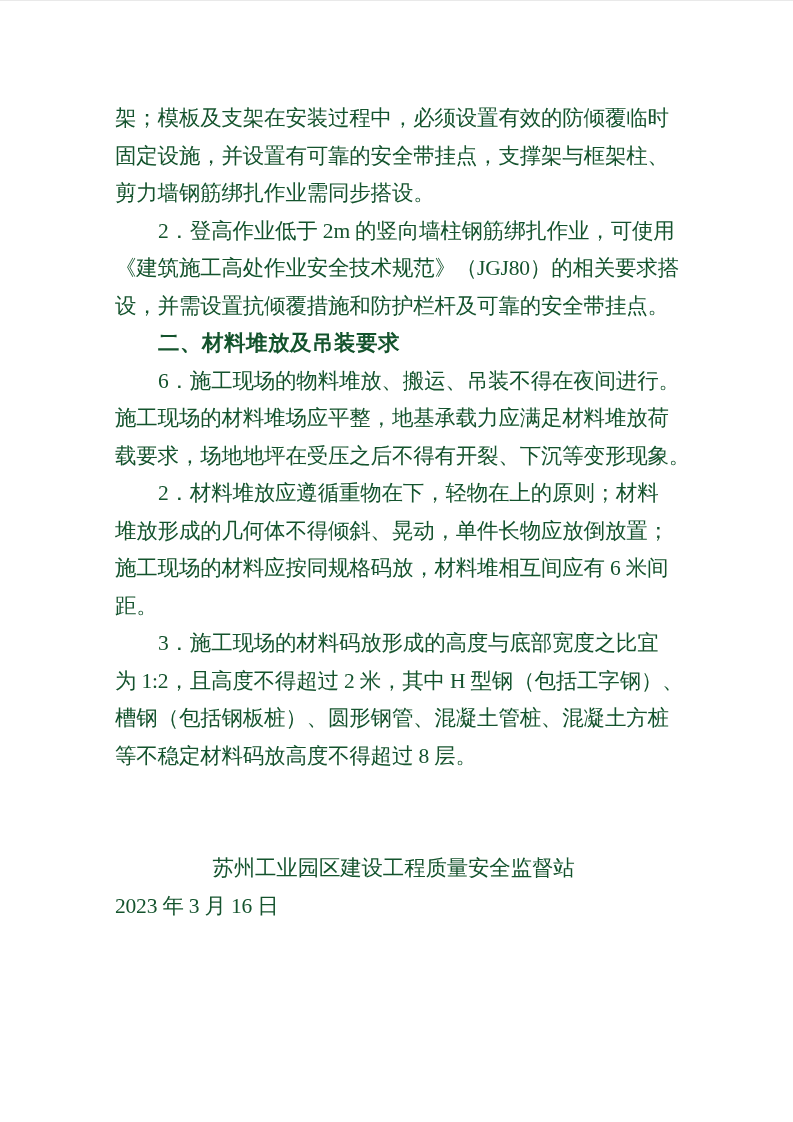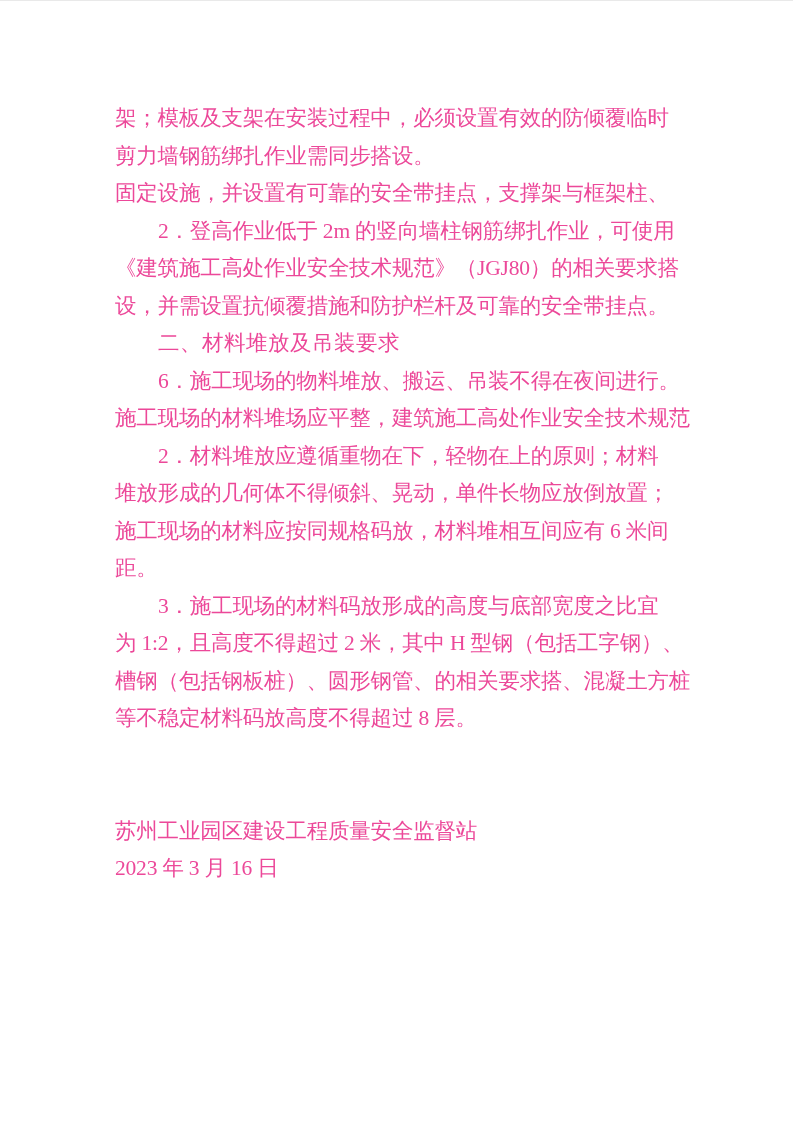--- a/index.html
+++ b/index.html
@@ -5,79 +5,80 @@
   html, body { margin: 0; padding: 0; }
   body {
     width: 793px; height: 1122px;
     background: #ffffff;
     font-family: "Liberation Serif", "DejaVu Serif", serif;
   }
   .page {
     position: relative;
     width: 793px; height: 1122px;
     background: #ffffff;
-    color: #ec4899;
+    color: #14532d;
     overflow: hidden;
     border-top: 1px solid #e9e9e9;
     box-sizing: border-box;
   }
   .textblock {
     position: absolute;
     left: 115px; top: 99px;
     width: 561px;
   }
   .line {
     height: 37.5px;
     line-height: 37.5px;
     font-size: 21.5px;
     white-space: nowrap;
     letter-spacing: -0.2px;
   }
   .indent { text-indent: 43px; }
   .heading {
-    font-weight: 400;
+    font-weight: 700;
     font-family: "Liberation Sans", "DejaVu Sans", sans-serif;
     letter-spacing: 0.5px;
   }
   .blank { height: 37.5px; }
   .sig-org {
-    text-align: left;
+    text-align: center;
     padding-right: 4px;
   }
   .sig-date {
     padding-right: 104px;
   }
 </style>
 </head>
 <body>
 
 <div class="page">
   <div class="textblock">
 
     <div class="line">架；模板及支架在安装过程中，必须设置有效的防倾覆临时</div>
+    <div class="line">固定设施，并设置有可靠的安全带挂点，支撑架与框架柱、</div>
     <div class="line">剪力墙钢筋绑扎作业需同步搭设。</div>
-    <div class="line">固定设施，并设置有可靠的安全带挂点，支撑架与框架柱、</div>
 
     <div class="line indent">2．登高作业低于 2m 的竖向墙柱钢筋绑扎作业，可使用</div>
     <div class="line">《建筑施工高处作业安全技术规范》（JGJ80）的相关要求搭</div>
     <div class="line">设，并需设置抗倾覆措施和防护栏杆及可靠的安全带挂点。</div>
 
     <div class="line indent heading">二、材料堆放及吊装要求</div>
 
     <div class="line indent">6．施工现场的物料堆放、搬运、吊装不得在夜间进行。</div>
-    <div class="line">施工现场的材料堆场应平整，建筑施工高处作业安全技术规范</div>
+    <div class="line">施工现场的材料堆场应平整，地基承载力应满足材料堆放荷</div>
+    <div class="line">载要求，场地地坪在受压之后不得有开裂、下沉等变形现象。</div>
 
     <div class="line indent">2．材料堆放应遵循重物在下，轻物在上的原则；材料</div>
     <div class="line">堆放形成的几何体不得倾斜、晃动，单件长物应放倒放置；</div>
     <div class="line">施工现场的材料应按同规格码放，材料堆相互间应有 6 米间</div>
     <div class="line">距。</div>
 
     <div class="line indent">3．施工现场的材料码放形成的高度与底部宽度之比宜</div>
     <div class="line">为 1:2，且高度不得超过 2 米，其中 H 型钢（包括工字钢）、</div>
-    <div class="line">槽钢（包括钢板桩）、圆形钢管、的相关要求搭、混凝土方桩</div>
+    <div class="line">槽钢（包括钢板桩）、圆形钢管、混凝土管桩、混凝土方桩</div>
     <div class="line">等不稳定材料码放高度不得超过 8 层。</div>
 
     <div class="blank"></div>
     <div class="blank"></div>
 
     <div class="line sig-org">苏州工业园区建设工程质量安全监督站</div>
     <div class="line sig-date">2023 年 3 月 16 日</div>
 
   </div>
 </div>

